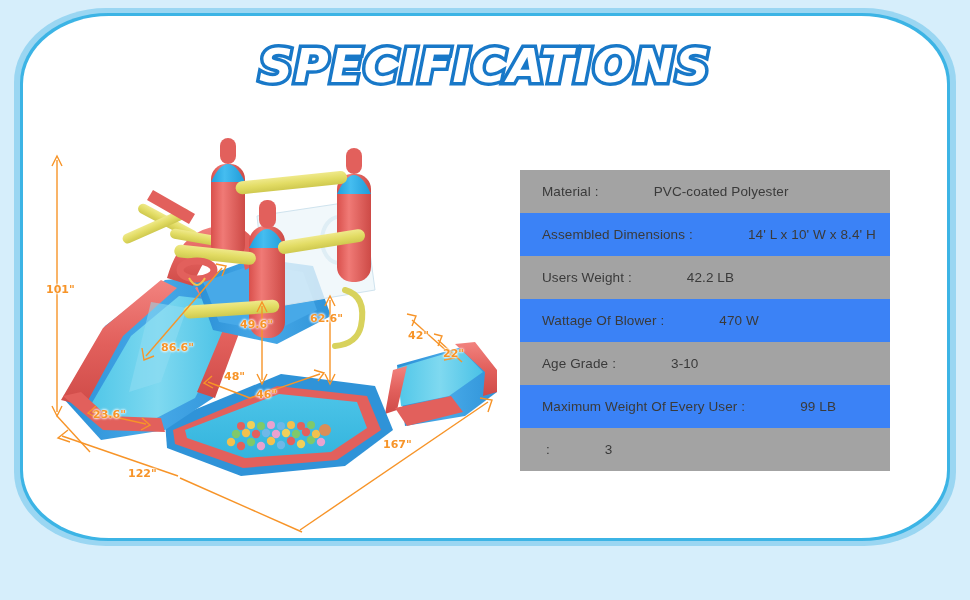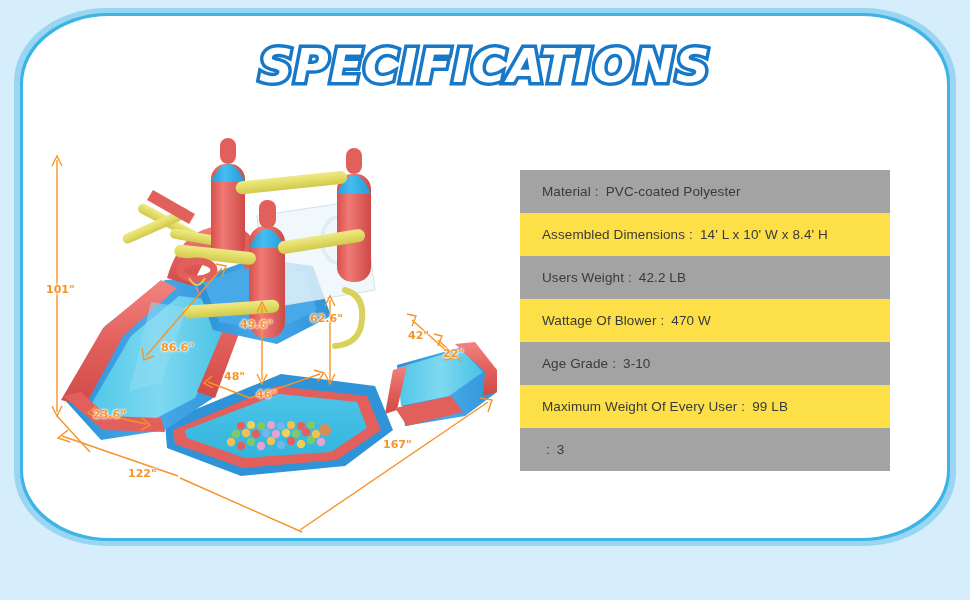--- a/index.html
+++ b/index.html
@@ -60,24 +60,24 @@
   }
   .spec-row{
     height:43px;
     display:flex; align-items:center;
     padding-left:22px;
     font-size:13.5px;
     color:#3a3a3a;
     letter-spacing:.1px;
   }
   .spec-row.light { background:#a3a3a3; }
-  .spec-row.dark  { background:#fde047; }
+  .spec-row.dark  { background:#3b82f6; }
   .spec-label{ white-space:nowrap; }
   .spec-sep{ padding:0 3px 0 4px; }
-  .spec-value{ white-space:nowrap; padding-left:4px; }
+  .spec-value{ white-space:nowrap; padding-left:4px;margin-left:48px; }
 
   
   .product{
     position:absolute; left:45px; top:130px; width:480px; height:400px;
     z-index:4;
   }
   .product svg{ display:block; }
 
   
   .dim{

